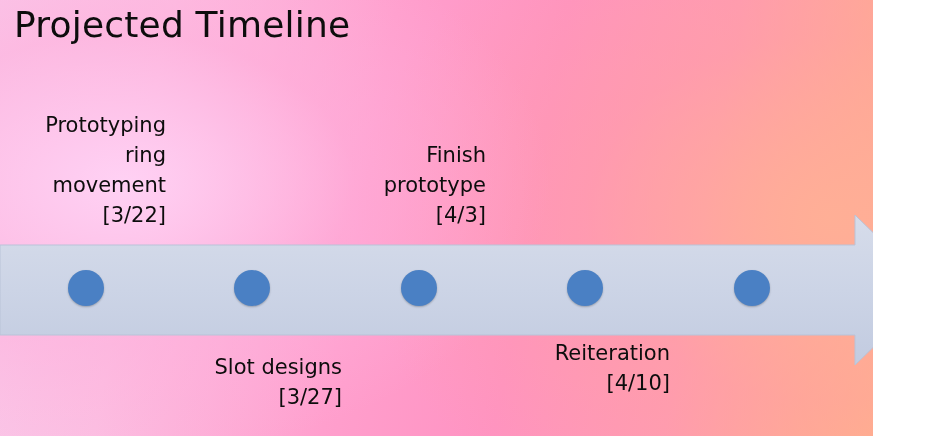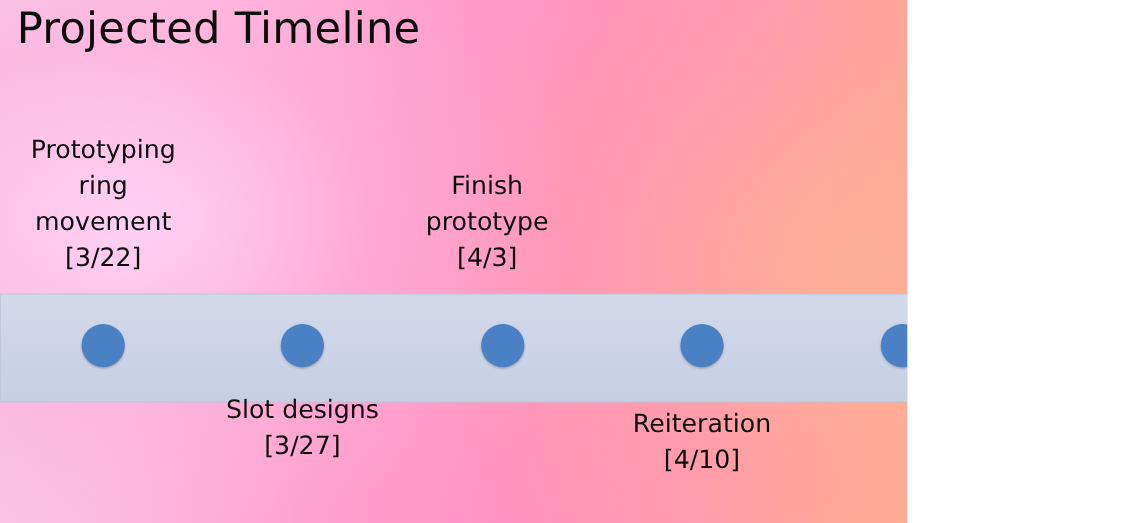--- a/index.html
+++ b/index.html
@@ -7,21 +7,21 @@
     padding: 0;
   }
   body {
     width: 934px;
     height: 436px;
     font-family: "DejaVu Sans", sans-serif;
     overflow: hidden;
   }
   #slide {
     position: relative;
-    width: 756px;
+    width: 873px;
     height: 436px;
     background:
       radial-gradient(ellipse 70% 90% at 14% 42%, rgba(255,210,245,0.95) 0%, rgba(255,175,220,0.55) 38%, rgba(255,150,200,0.0) 70%),
       radial-gradient(ellipse 80% 120% at 95% 50%, rgba(255,175,150,0.95) 0%, rgba(255,160,160,0.45) 35%, rgba(255,150,190,0.0) 68%),
       linear-gradient(100deg, #f9c9ea 0%, #fcbfe2 18%, #ff9fcd 42%, #ff93c2 60%, #ff9ab4 78%, #ffab94 92%, #ffb389 100%);
     overflow: hidden;
   }
   #title {
     position: absolute;
     left: 14px;
@@ -49,21 +49,21 @@
     position: absolute;
     width: 36px;
     height: 36px;
     border-radius: 50%;
     background: #4a80c4;
     box-shadow: 0 1px 2px rgba(0,0,0,0.25);
   }
 
   .label {
     position: absolute;
-    text-align: center;
+    text-align: right;
     font-size: 21px;
     line-height: 30px;
     color: #0d0d0d;
     white-space: pre-line;
   }
   .label.above { }
   .label.below { }
 </style>
 </head>
 <body>
@@ -89,21 +89,21 @@
   <div class="dot" style="left:234px; top:270px;"></div>
   <div class="dot" style="left:401px; top:270px;"></div>
   <div class="dot" style="left:567px; top:270px;"></div>
   <div class="dot" style="left:734px; top:270px;"></div>
 
   <div class="label above" style="left:6px; top:110px; width:160px;">Prototyping
 ring
 movement
 [3/22]</div>
 
-  <div class="label below" style="left:162px; top:326px; width:180px;">Slot designs
+  <div class="label below" style="left:162px; top:352px; width:180px;">Slot designs
 [3/27]</div>
 
   <div class="label above" style="left:326px; top:140px; width:160px;">Finish
 prototype
 [4/3]</div>
 
   <div class="label below" style="left:500px; top:338px; width:170px;">Reiteration
 [4/10]</div>
 
 

